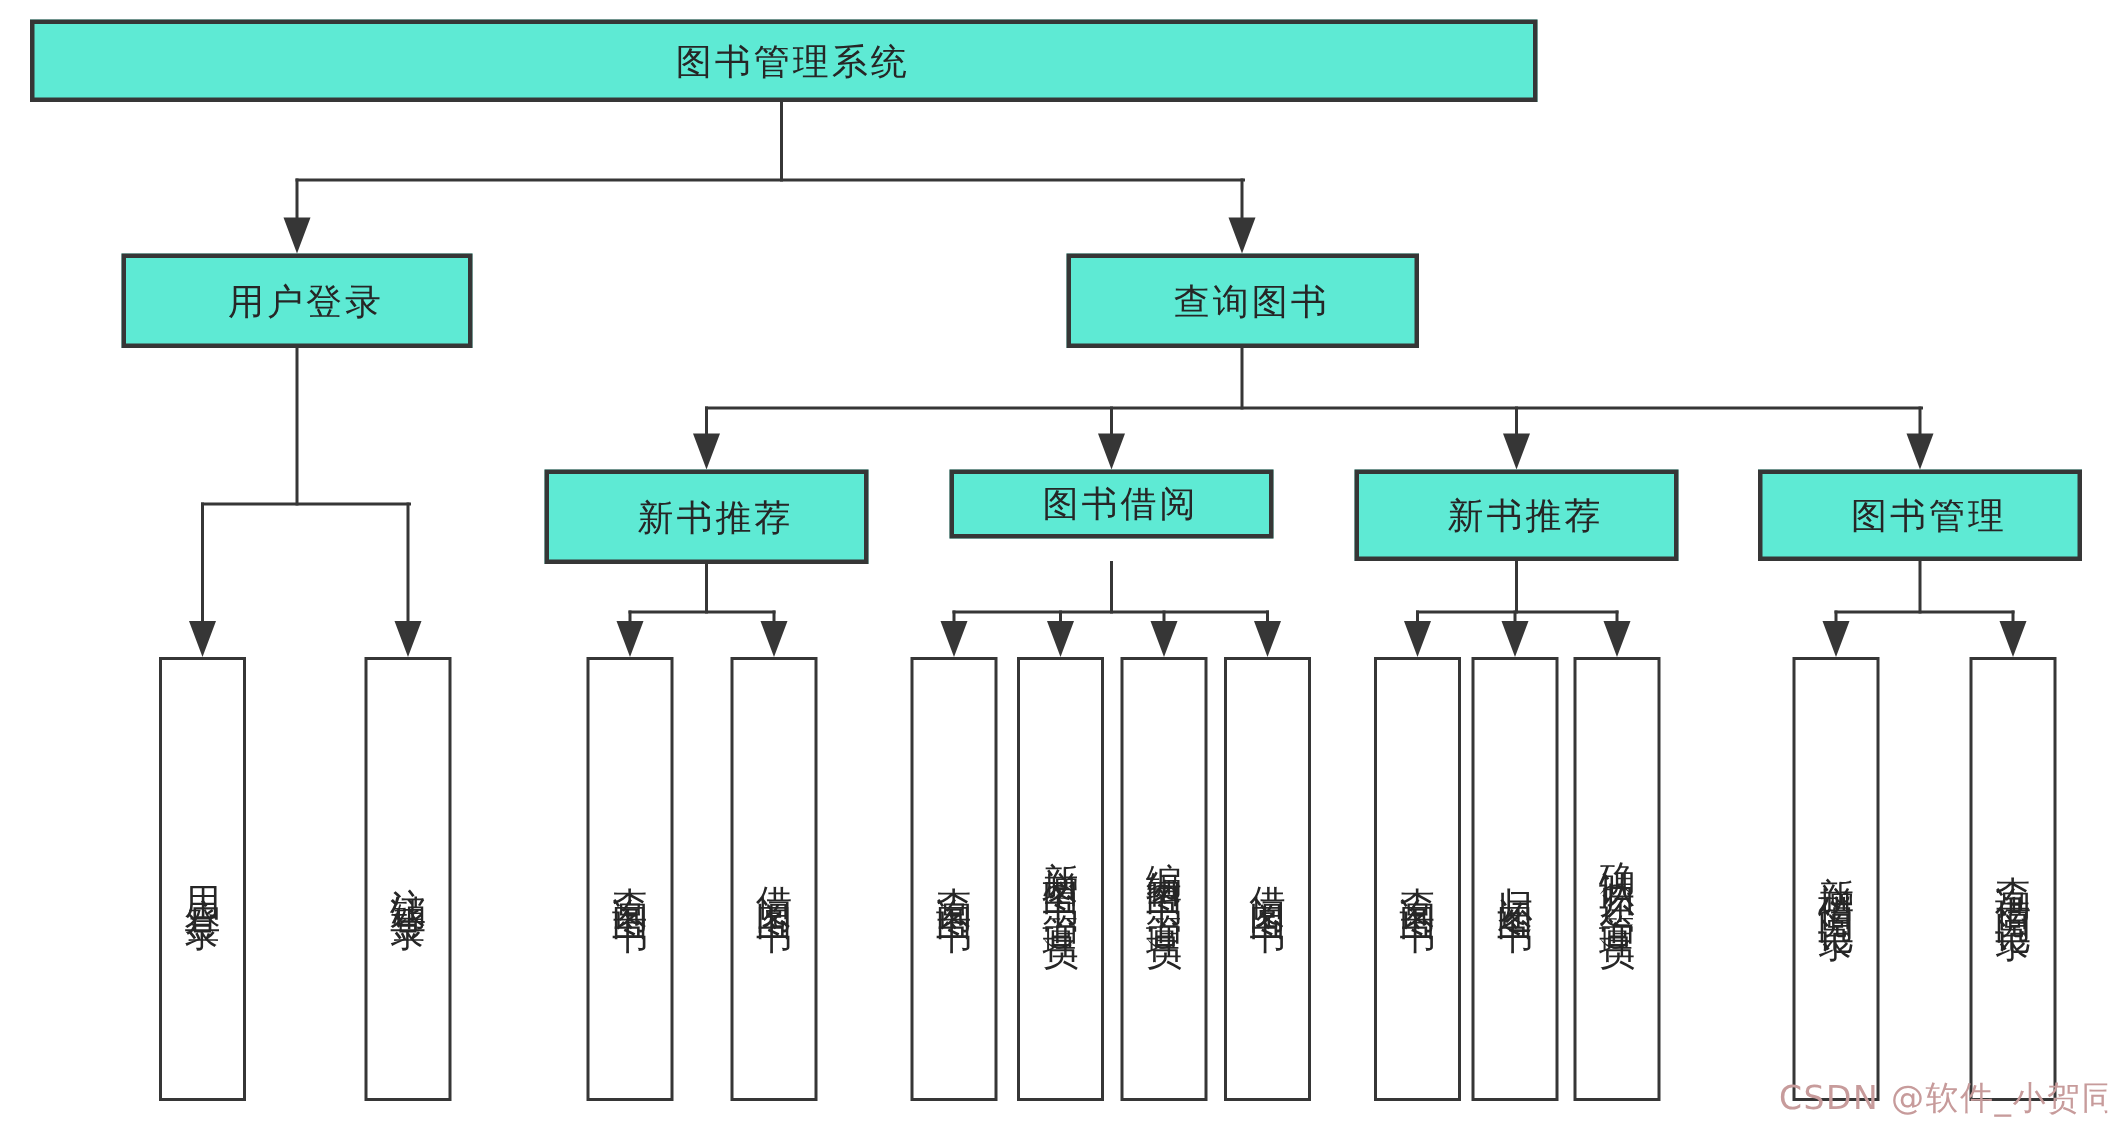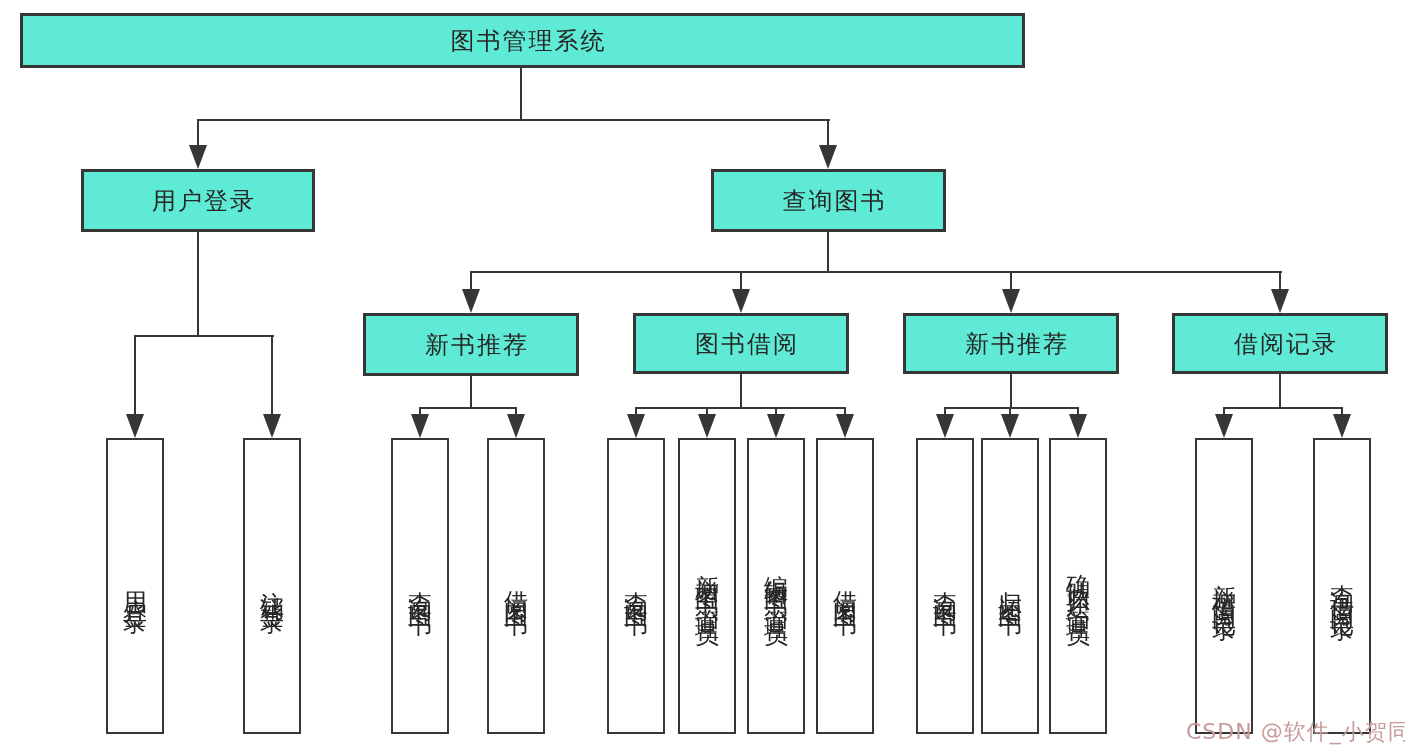--- a/index.html
+++ b/index.html
@@ -46,28 +46,28 @@
   <div class="hbox" style="left:81px;top:169px;width:234px;height:63px;">
     <span>用户登录</span>
   </div>
   <div class="hbox" style="left:711px;top:169px;width:235px;height:63px;">
     <span>查询图书</span>
   </div>
 
   <div class="hbox" style="left:363px;top:313px;width:216px;height:63px;">
     <span>新书推荐</span>
   </div>
-  <div class="hbox" style="left:633px;top:313px;width:216px;height:61px;">
+  <div class="hbox" style="left:633px;top:313px;width:216px;height:46px;">
     <span>图书借阅</span>
   </div>
   <div class="hbox" style="left:903px;top:313px;width:216px;height:61px;">
     <span>新书推荐</span>
   </div>
   <div class="hbox" style="left:1172px;top:313px;width:216px;height:61px;">
-    <span>借阅记录</span>
+    <span>图书管理</span>
   </div>
 
   <div class="vbox" style="left:106px;">
     <span>用户登录</span>
   </div>
   <div class="vbox" style="left:243px;">
     <span>注销登录</span>
   </div>
 
   <div class="vbox" style="left:391px;">

